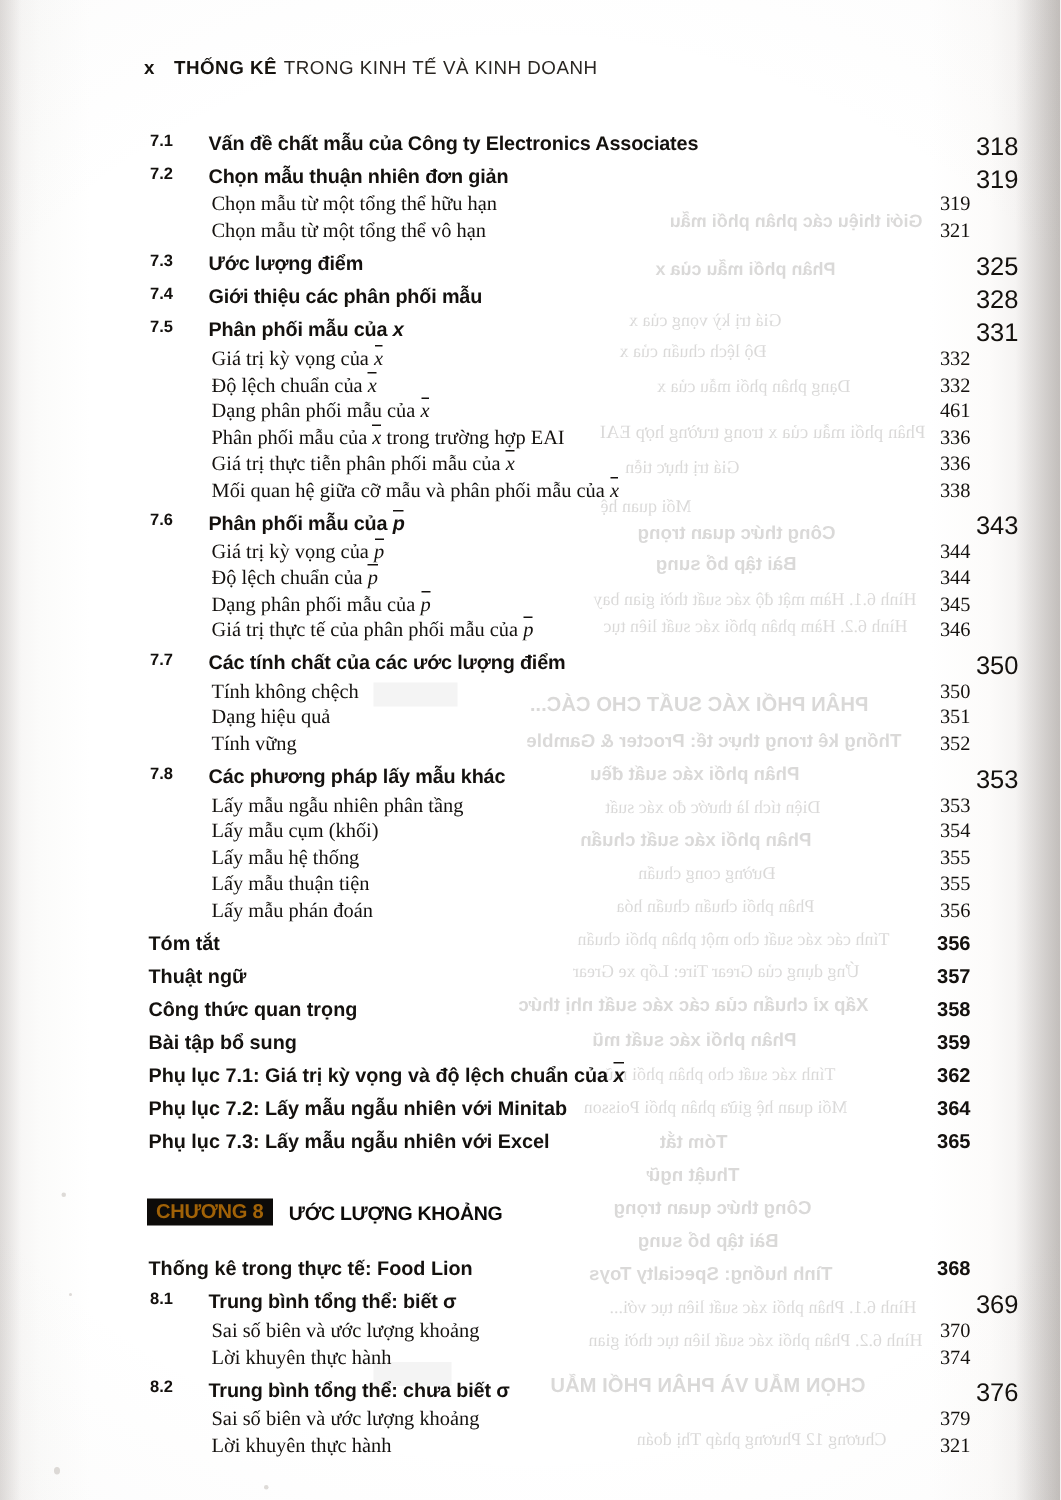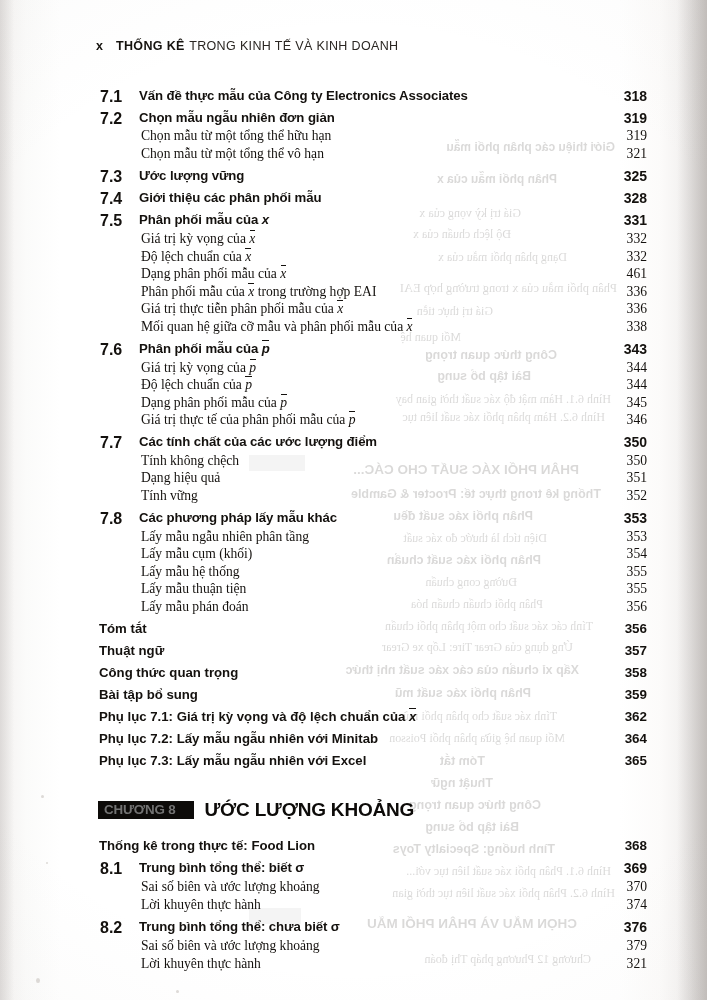--- a/index.html
+++ b/index.html
@@ -76,43 +76,43 @@
   .toc{position:absolute;left:0;top:0;width:707px;}
   .row{
     position:absolute;
     height:0;
     white-space:nowrap;
   }
   .num{
     position:absolute;
     left:100px;
     font-family:"Liberation Sans", sans-serif;
-    font-weight:bold;font-size:16px;color:#14110e;
+    font-weight:bold;font-size:11px;color:#14110e;
   }
   .ttl{
     position:absolute;
     font-size:13px;color:#14110e;
   }
   .pg{
     position:absolute;
     text-align:right;
     width:56px;
     color:#14110e;
   }
   
   .lvA .ttl{
     left:139px;
     font-family:"Liberation Sans", sans-serif;
     font-weight:bold;font-size:13.2px;
     letter-spacing:-.1px;
   }
   .lvA .pg{
-    left:591px;
-    font-family:"Liberation Sans", sans-serif;
-    font-weight:bold;font-size:14px;
+    left:623px;
+    font-family:"Liberation Sans", sans-serif;
+    font-weight:normal;font-size:17px;
   }
   
   .lvB .ttl{
     left:141px;
     font-family:"Liberation Serif", serif;
     font-weight:normal;font-size:13.6px;
   }
   .lvB .pg{
     left:591px;
     font-family:"Liberation Serif", serif;
@@ -134,30 +134,30 @@
   .ovl::before{
     content:"";position:absolute;left:4%;right:4%;top:-.09em;height:1px;background:currentColor;
   }
 
   
   .chap{
     position:absolute;left:98px;top:799px;
     display:flex;align-items:center;gap:11px;
   }
   .chap-tag{
-    background:#0d0b09;color:#737373;
+    background:#0d0b09;color:#a16207;
     font-family:"Liberation Sans", sans-serif;
     font-weight:bold;font-size:13.4px;
     letter-spacing:-.2px;
-    padding:2px 18px 3px 6px;
+    padding:2px 6px 3px 6px;
     line-height:1;
   }
   .chap-title{
     font-family:"Liberation Sans", sans-serif;
-    font-weight:bold;font-size:19px;
+    font-weight:bold;font-size:13px;
     letter-spacing:-.2px;
     color:#0d0b09;
   }
 
   
   .watermark{
     position:absolute;left:291px;top:957px;
     font-family:"Liberation Sans", sans-serif;
     font-weight:bold;font-size:19.5px;
     color:#e11b15;
@@ -218,39 +218,39 @@
     <span class="folio">x</span>
     <span>
       <span class="rh-bold">THỐNG KÊ</span>
       <span class="rh-rest">TRONG KINH TẾ VÀ KINH DOANH</span>
     </span>
   </div>
 
   <div class="toc" id="toc-root">
       <div class="row lvA" style="top: 88px;">
         <span class="num">7.1</span>
-        <span class="ttl">Vấn đề thực mẫu của Công ty Electronics Associates</span>
+        <span class="ttl">Vấn đề chất mẫu của Công ty Electronics Associates</span>
         <span class="pg">318</span>
       </div>
       <div class="row lvA" style="top: 110px;">
         <span class="num">7.2</span>
-        <span class="ttl">Chọn mẫu ngẫu nhiên đơn giản</span>
+        <span class="ttl">Chọn mẫu thuận nhiên đơn giản</span>
         <span class="pg">319</span>
       </div>
       <div class="row lvB" style="top: 128px;">
         <span class="ttl">Chọn mẫu từ một tổng thể hữu hạn</span>
         <span class="pg">319</span>
       </div>
       <div class="row lvB" style="top: 146px;">
         <span class="ttl">Chọn mẫu từ một tổng thể vô hạn</span>
         <span class="pg">321</span>
       </div>
       <div class="row lvA" style="top: 168px;">
         <span class="num">7.3</span>
-        <span class="ttl">Ước lượng vững</span>
+        <span class="ttl">Ước lượng điểm</span>
         <span class="pg">325</span>
       </div>
       <div class="row lvA" style="top: 190px;">
         <span class="num">7.4</span>
         <span class="ttl">Giới thiệu các phân phối mẫu</span>
         <span class="pg">328</span>
       </div>
       <div class="row lvA" style="top: 212px;">
         <span class="num">7.5</span>
         <span class="ttl">Phân phối mẫu của <span class="it">x</span></span>

